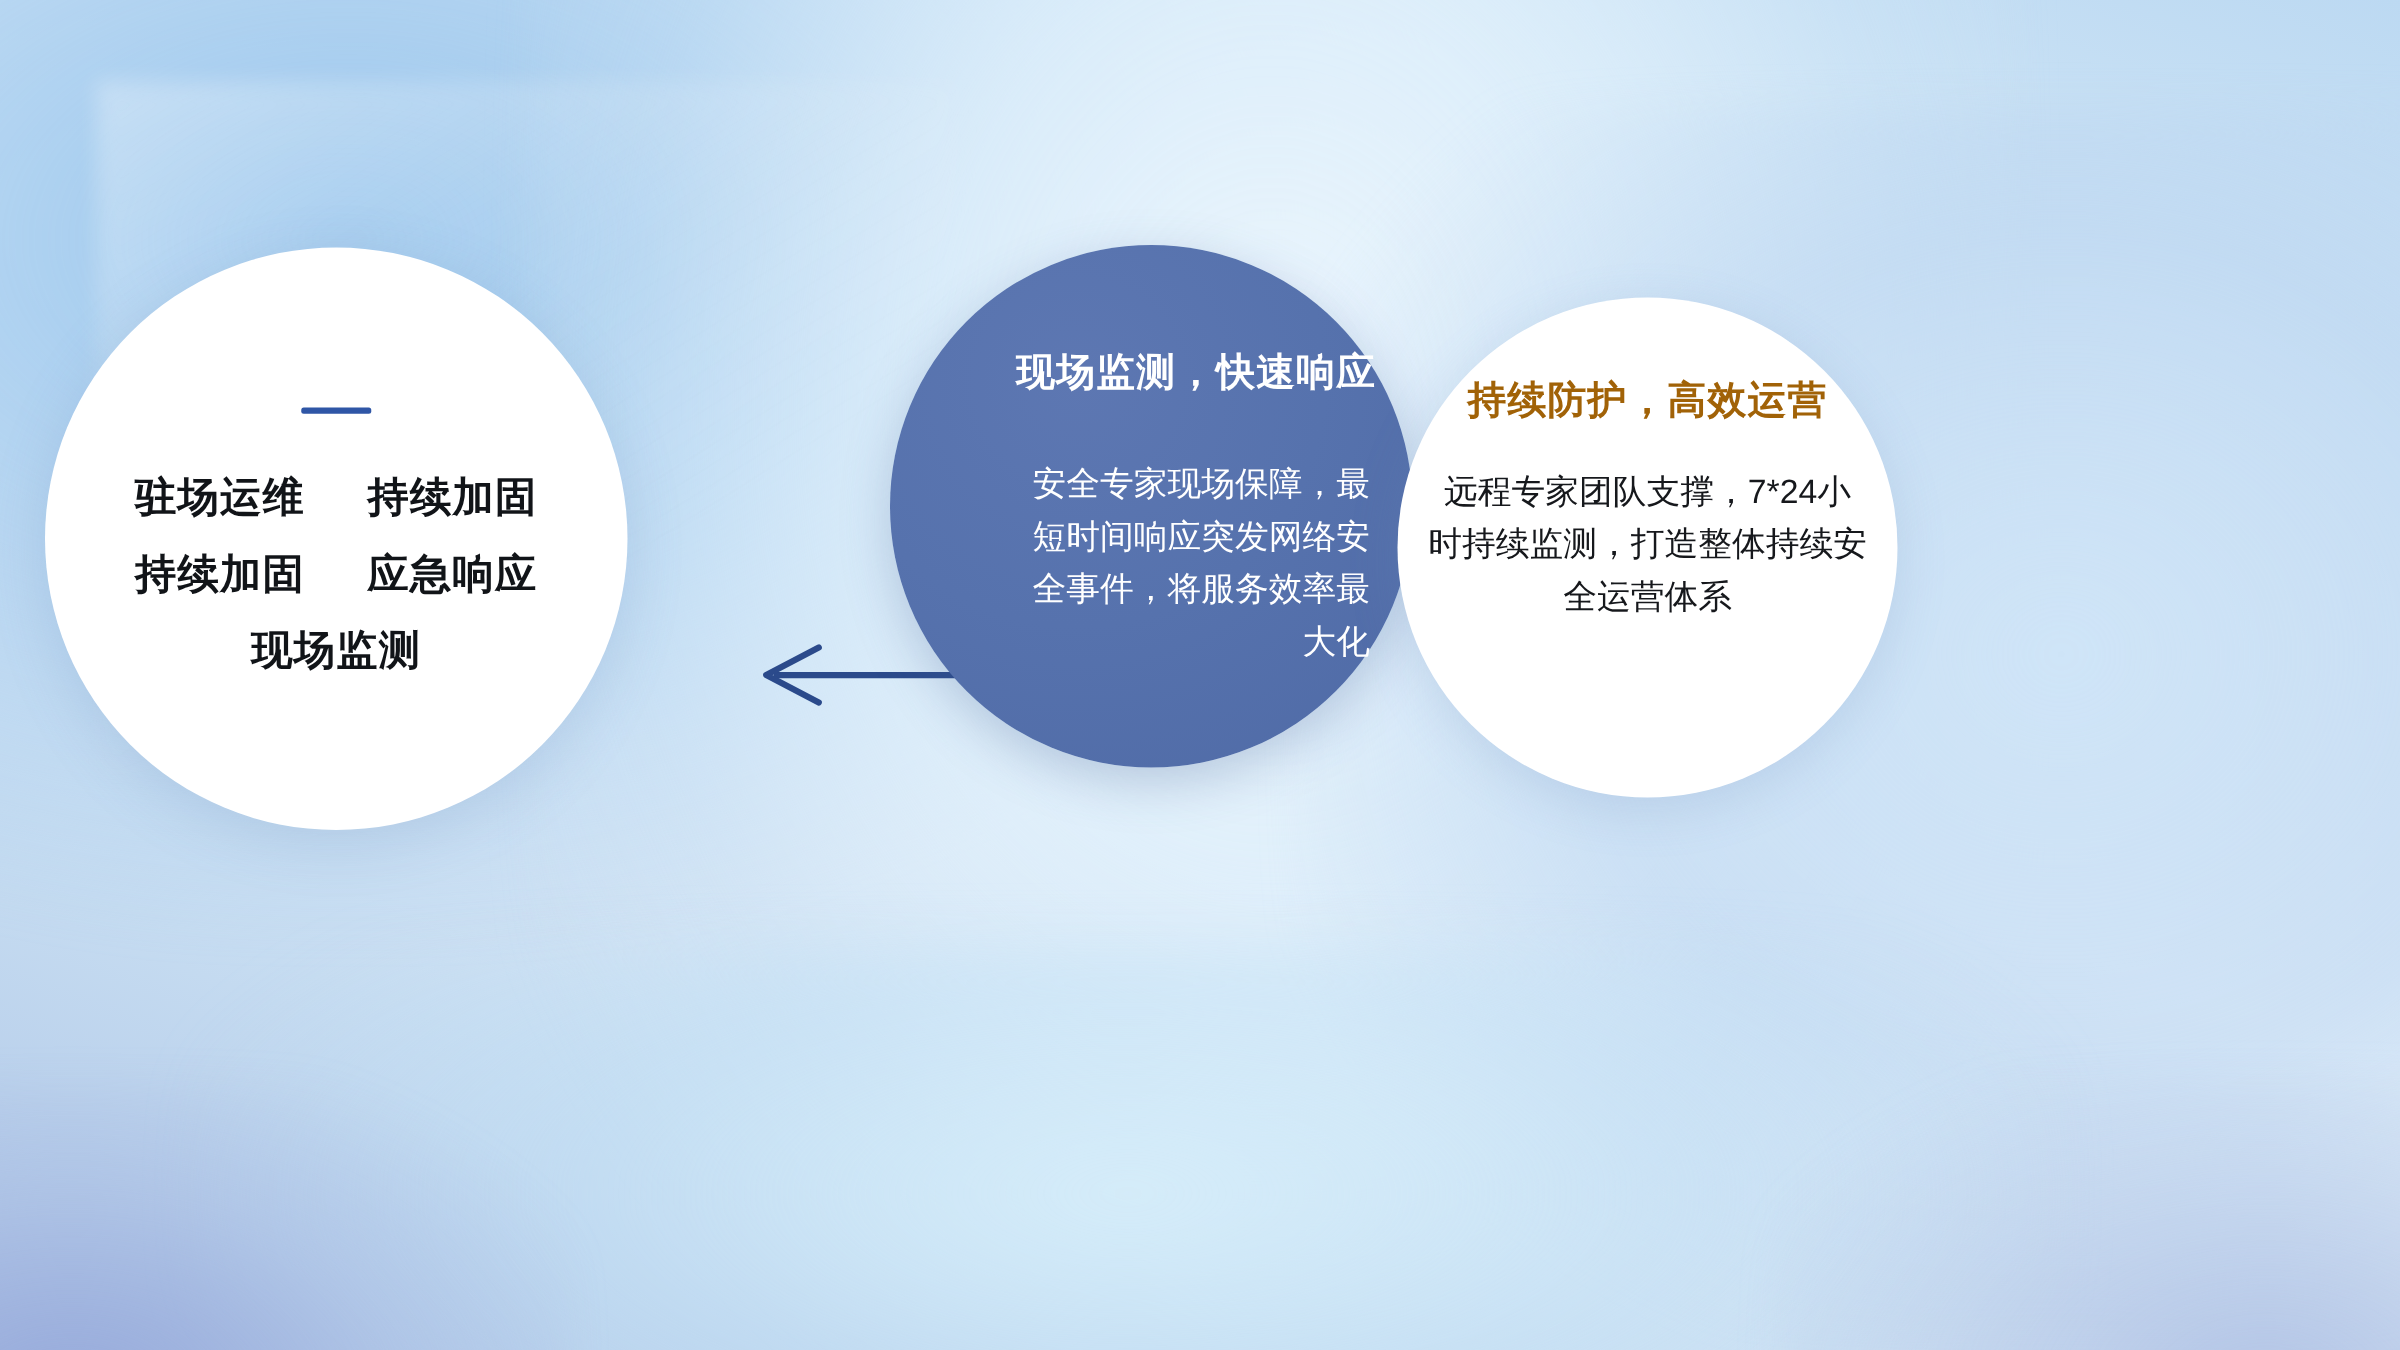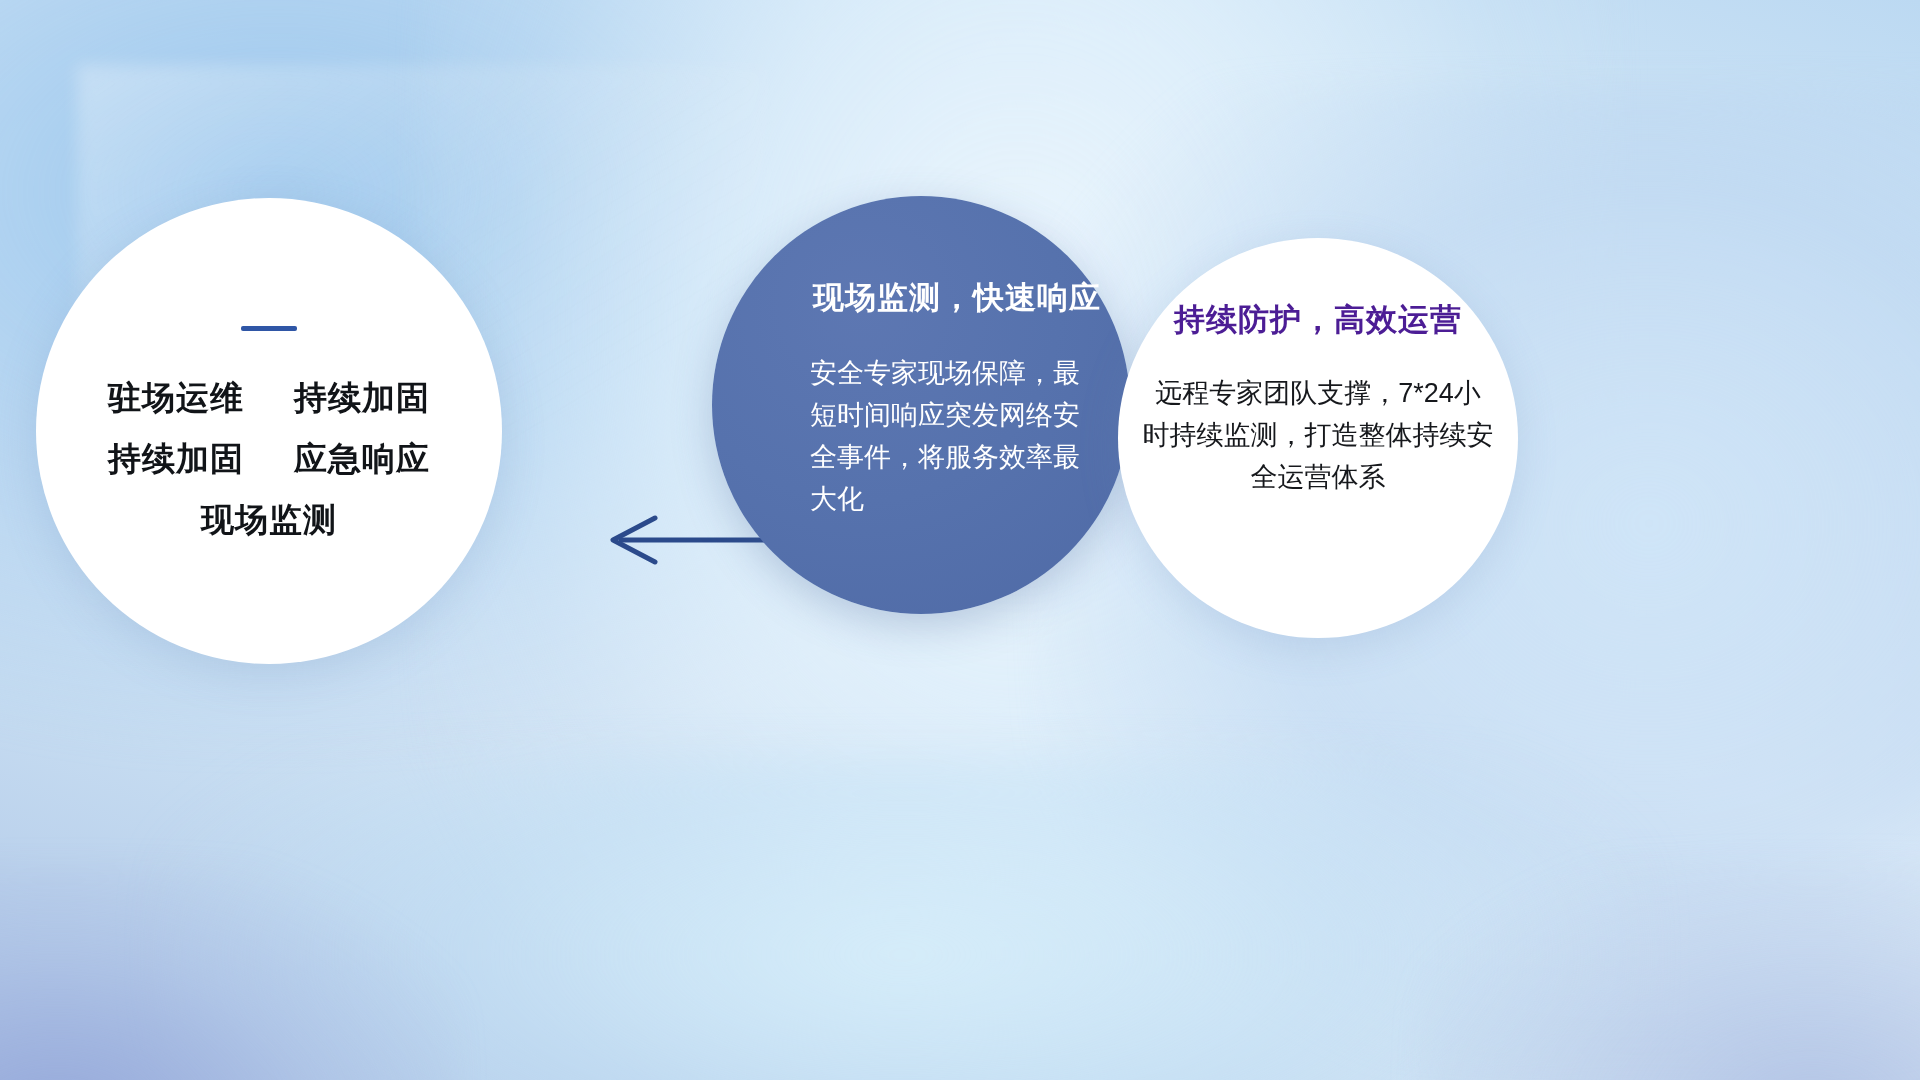--- a/index.html
+++ b/index.html
@@ -208,22 +208,22 @@
     font-weight: bold;
     line-height: 1;
     letter-spacing: 1px;
     white-space: nowrap;
     margin-left: 48px;
   }
   .mid-body {
     color: #ffffff;
     font-size: 27px;
     line-height: 1.55;
-    text-align: left;
-    margin-top: 40px;
+    text-align: right;
+    margin-top: 54px;
     width: 286px;
     margin-left: 40px;
   }
 
   .circle-right {
     left: 1118px;
     top: 238px;
     width: 400px;
     height: 400px;
     background: #ffffff;
@@ -233,21 +233,21 @@
   .circle-right-inner {
     position: absolute;
     inset: 0;
     display: flex;
     flex-direction: column;
     align-items: center;
     padding: 66px 18px 0 18px;
     box-sizing: border-box;
   }
   .right-title {
-    color: #4c1d95;
+    color: #a16207;
     font-size: 31px;
     font-weight: bold;
     line-height: 1;
     letter-spacing: 1px;
     white-space: nowrap;
   }
   .right-body {
     color: #16181c;
     font-size: 27px;
     line-height: 1.55;

